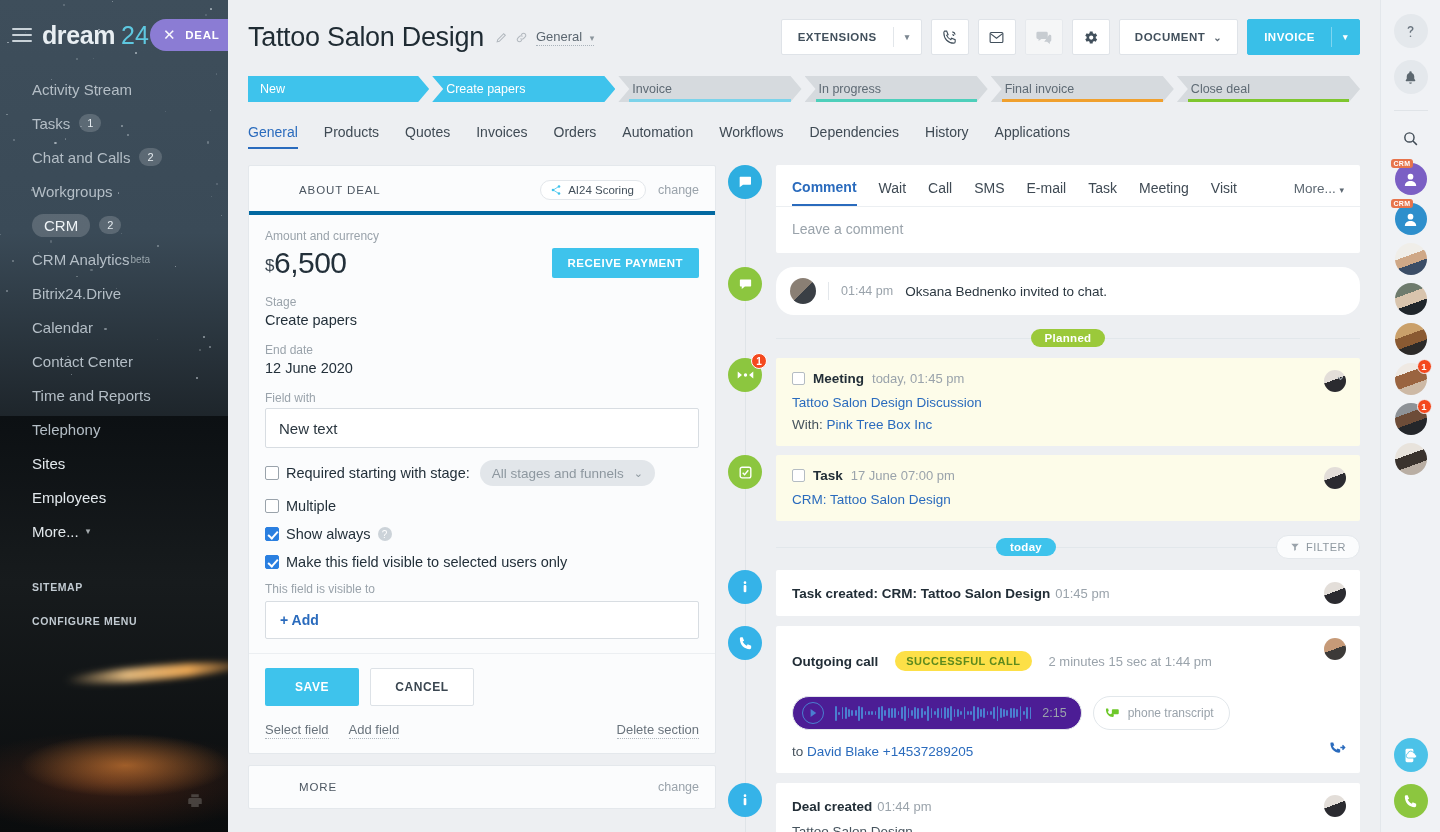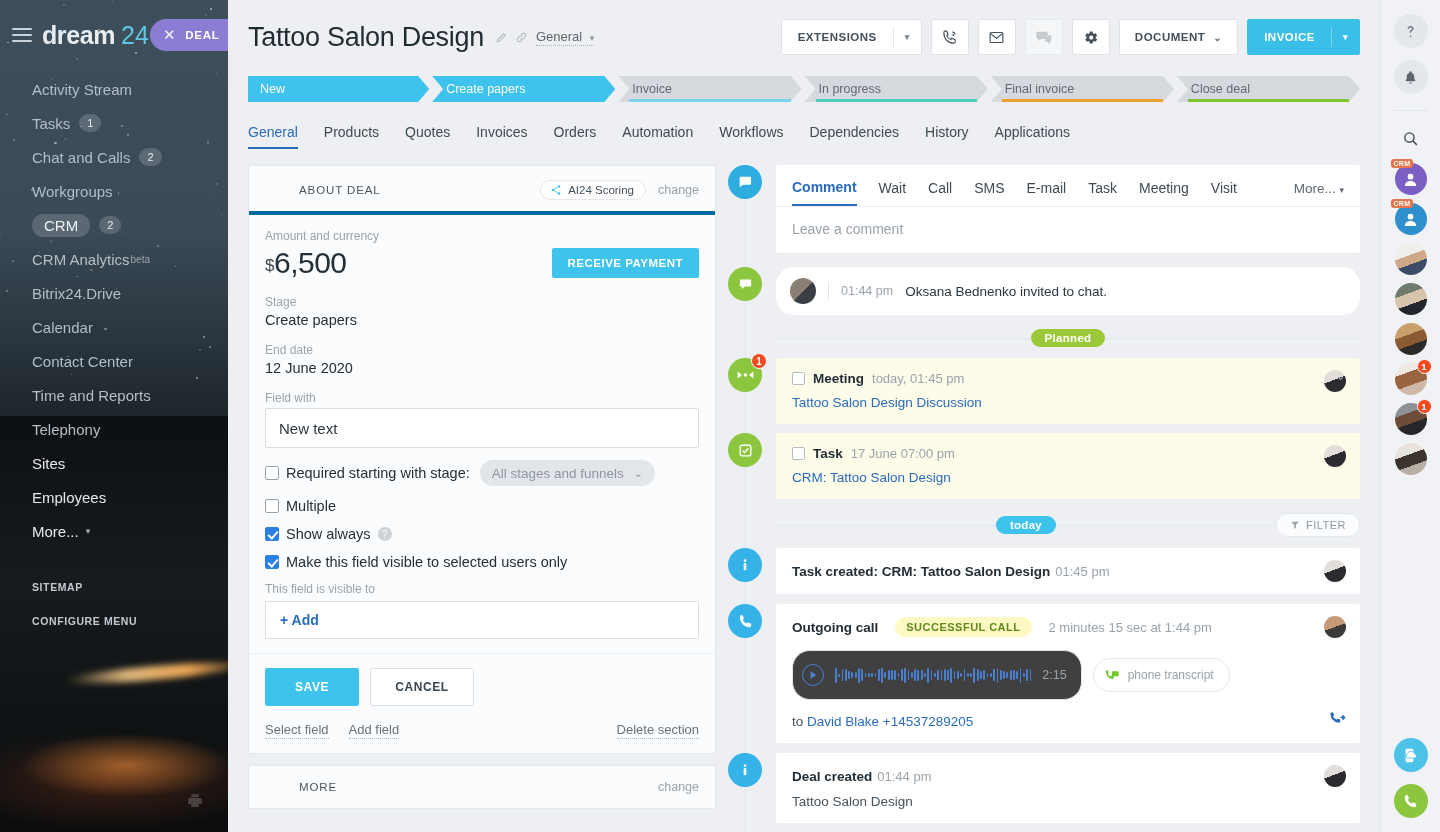--- a/index.html
+++ b/index.html
@@ -253,27 +253,27 @@
   .act-with a { color:#2a6bbd; cursor:pointer; }
   .act-av { position:absolute; right:14px; top:12px; width:22px; height:22px; border-radius:50%;
             overflow:hidden; background:#cfd5da; }
 
   .simple-row { padding:14px 16px; position:relative; }
   .simple-title { font-size:13.5px; font-weight:700; color:#222e37; }
   .simple-time { font-size:13px; color:#9aa3ab; margin-left:5px; font-weight:400;}
   .simple-sub { font-size:13.5px; color:#46535d; margin-top:9px; }
 
   .call-pill {
-    background:#fef9c3; color:#5d8a1d; font-size:11px; font-weight:700; letter-spacing:.5px;
-    border-radius:11px; padding:4px 11px; margin:0 9px;
+    background:#fde047; color:#5d8a1d; font-size:11px; font-weight:700; letter-spacing:.5px;
+    border-radius:11px; padding:4px 11px; margin:12px 9px;
   }
   .player-row { display:flex; align-items:center; gap:11px; margin-top:13px; }
   .player {
     display:flex; align-items:center; gap:11px; border:1px solid #e2e7eb; border-radius:18px;
-    height:50px; padding:0 14px 0 9px; background:#404040;
+    height:34px; padding:0 14px 0 9px; background:#4c1d95;
   }
   .play-btn { width:22px; height:22px; border-radius:50%; border:1px solid #4a7fd0;
               display:flex; align-items:center; justify-content:center; cursor:pointer; }
   .wave { display:flex; align-items:center; gap:1.5px; height:18px; }
   .wave i { display:block; width:1.8px; background:#4a7fd0; border-radius:1px; }
   .player-time { font-size:12.5px; color:#9aa3ab; }
   .transcript {
     display:flex; align-items:center; gap:8px; border:1px solid #e2e7eb; border-radius:18px;
     height:34px; padding:0 15px 0 11px; background:#fff; font-size:12px; color:#9aa3ab; cursor:pointer;
   }
@@ -709,20 +709,24 @@
             </div>
             <div class="tl-card note">
               <span class="collapse-caret">⌄</span>
               <div class="act-body">
                 <div class="act-line1">
                   <span class="act-chk"></span>
                   <span class="act-kind">Meeting</span>
                   <span class="act-when">today, 01:45 pm</span>
                 </div>
                 <span class="act-link">Tattoo Salon Design Discussion</span>
+                <div class="act-with">
+                  <span>With:</span>
+                  <a>Pink Tree Box Inc</a>
+                </div>
                 <span class="act-av" style="background:linear-gradient(160deg,#e3ded9 0 45%,#2b2b30 45% 100%)"></span>
               </div>
             </div>
           </div>
 
           <div class="tl-row" style="margin-top:9px">
             <div class="tl-ico green">
               <svg width="15" height="15" viewBox="0 0 24 24" fill="none" stroke="#fff" stroke-width="2.2">
                 <rect x="3.5" y="3.5" width="17" height="17" rx="3"></rect>
                   <path d="M7.5 12.5l3 3 6-7"></path>

